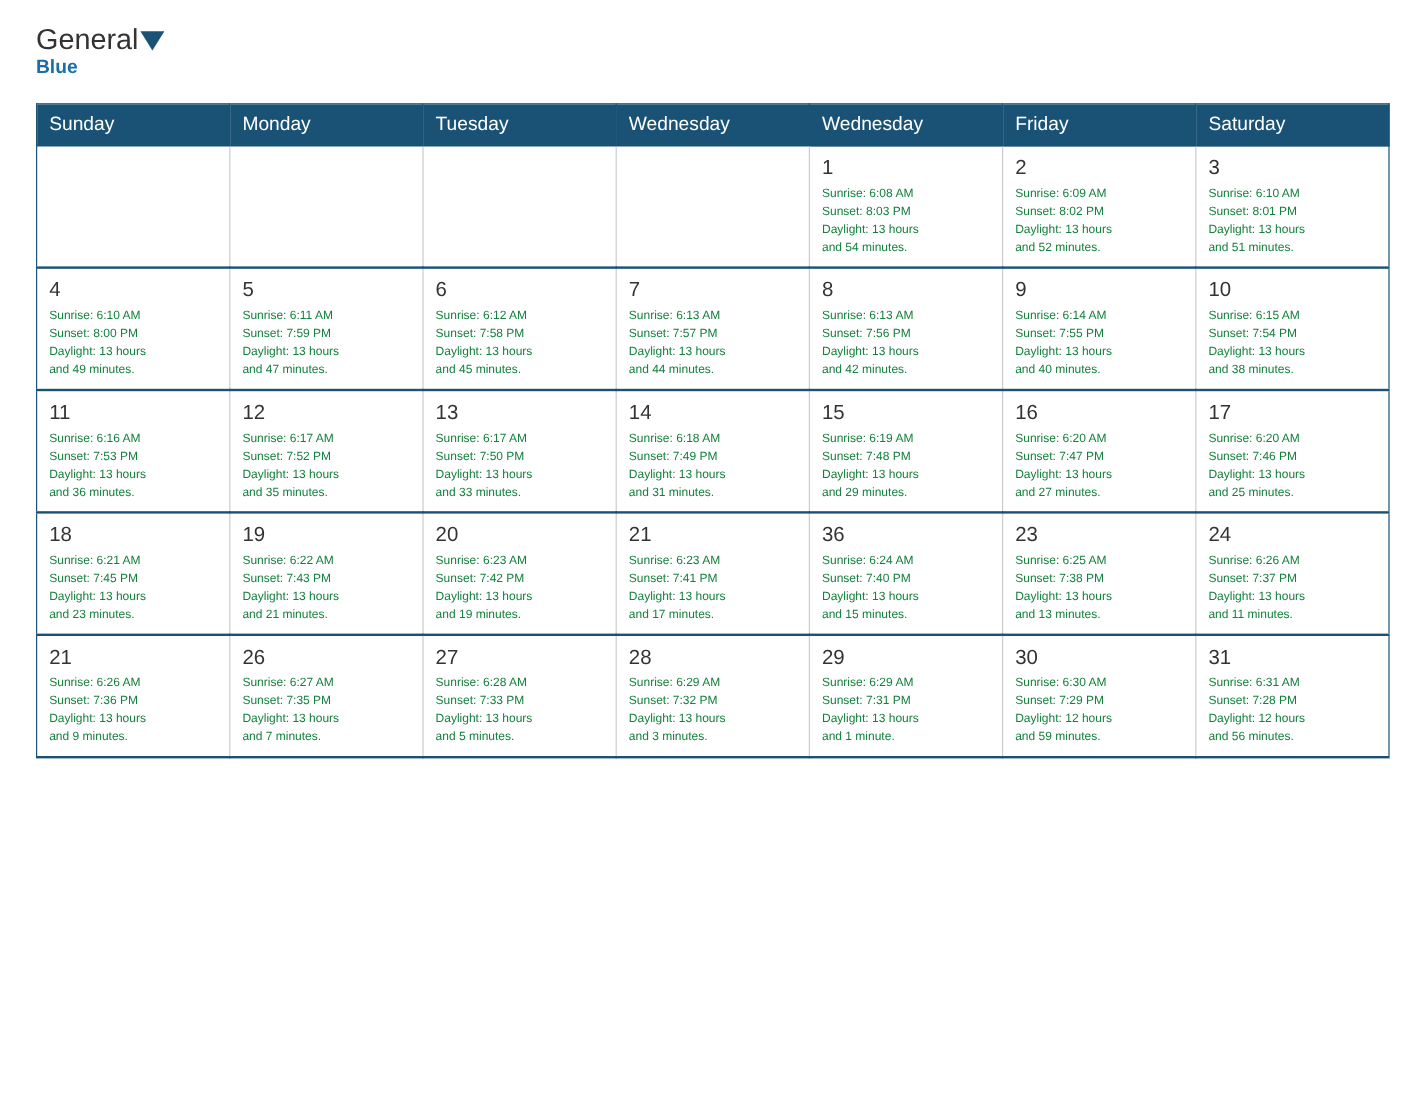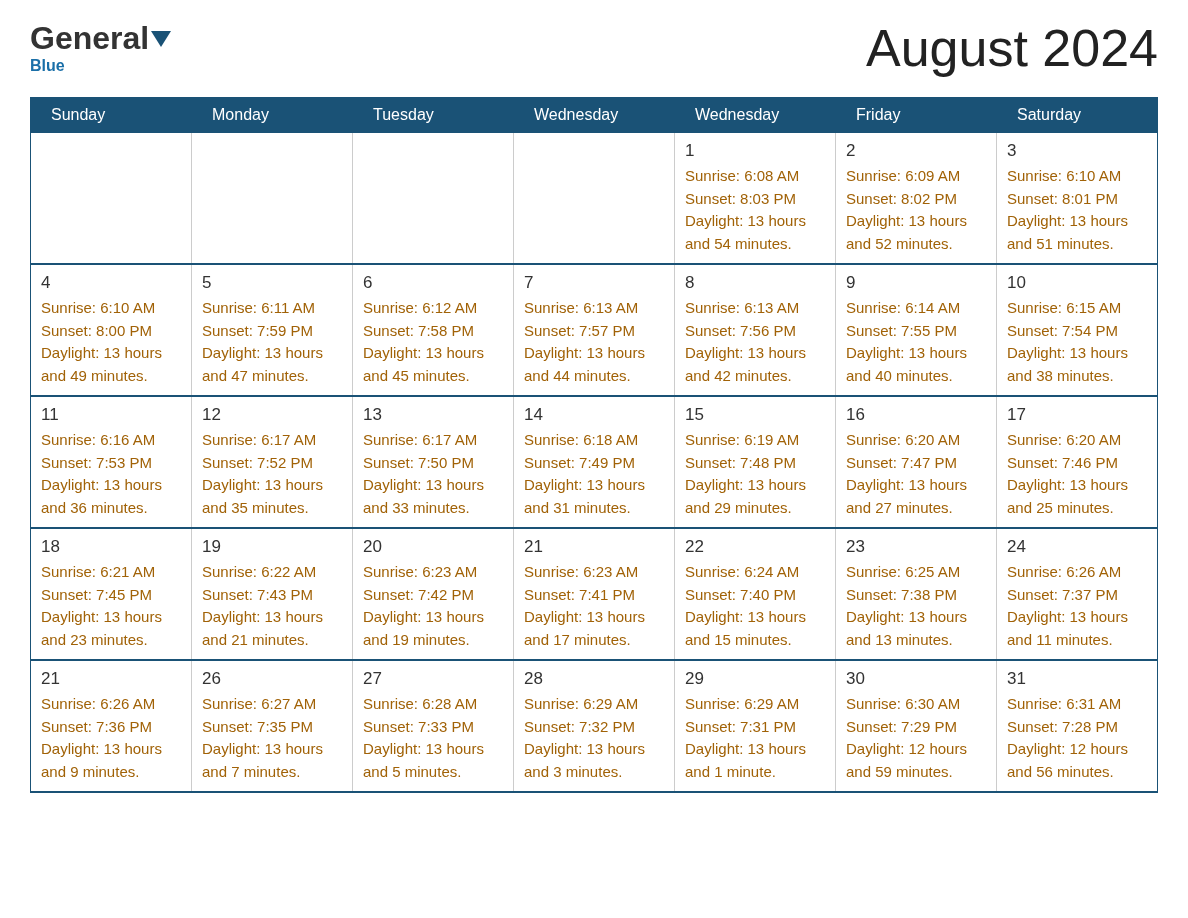--- a/index.html
+++ b/index.html
@@ -15,22 +15,22 @@
       justify-content: space-between;
       align-items: flex-start;
       margin-bottom: 20px;
     }
     .logo {
       display: flex;
       flex-direction: column;
       align-items: flex-start;
     }
     .logo-text {
-      font-size: 32px;
-      font-weight: bold;
+      font-size: 24px;
+      font-weight: normal;
       color: #333;
       display: flex;
       align-items: center;
       gap: 0;
     }
     .logo-general { color: #333; }
     .logo-triangle {
       display: inline-block;
       width: 0;
       height: 0;
@@ -57,21 +57,21 @@
     }
     table {
       width: 100%;
       border-collapse: collapse;
     }
     thead tr {
       background-color: #1a5276;
     }
     thead th {
       color: #fff;
-      padding: 8px 20px;
+      padding: 8px 10px;
       text-align: left;
       font-size: 16px;
       font-weight: 500;
       border: 1px solid #1a5276;
     }
     tbody tr {
       border-bottom: 2px solid #1a5276;
     }
     tbody td {
       vertical-align: top;
@@ -85,39 +85,38 @@
     }
     tbody td:first-child { border-left: 1px solid #1a5276; }
     tbody td:last-child { border-right: 1px solid #1a5276; }
     .day-number {
       font-size: 17px;
       color: #333;
       display: block;
       margin-bottom: 4px;
     }
     .day-info {
-      font-size: 15px;
+      font-size: 10px;
       line-height: 1.5;
-      color: #a16207;
+      color: #15803d;
     }
     .empty-cell { background: #fff; }
   </style>
 </head>
 <body>
 
 <div class="header">
   <div class="logo">
     <div class="logo-text">
       <span class="logo-general">General</span>
       <span class="logo-triangle"></span>
     </div>
     <span class="logo-blue">Blue</span>
   </div>
   <div class="title-section">
-    <div class="month-title">August 2024</div>
   </div>
 </div>
 
 <table>
   <thead>
     <tr>
     <th>Sunday</th>
         <th>Monday</th>
         <th>Tuesday</th>
         <th>Wednesday</th>
@@ -216,21 +215,21 @@
         </td>
         <td>
           <span class="day-number">20</span>
           <div class="day-info">Sunrise: 6:23 AM<br>Sunset: 7:42 PM<br>Daylight: 13 hours<br>and 19 minutes.</div>
         </td>
         <td>
           <span class="day-number">21</span>
           <div class="day-info">Sunrise: 6:23 AM<br>Sunset: 7:41 PM<br>Daylight: 13 hours<br>and 17 minutes.</div>
         </td>
         <td>
-          <span class="day-number">22</span>
+          <span class="day-number">36</span>
           <div class="day-info">Sunrise: 6:24 AM<br>Sunset: 7:40 PM<br>Daylight: 13 hours<br>and 15 minutes.</div>
         </td>
         <td>
           <span class="day-number">23</span>
           <div class="day-info">Sunrise: 6:25 AM<br>Sunset: 7:38 PM<br>Daylight: 13 hours<br>and 13 minutes.</div>
         </td>
         <td>
           <span class="day-number">24</span>
           <div class="day-info">Sunrise: 6:26 AM<br>Sunset: 7:37 PM<br>Daylight: 13 hours<br>and 11 minutes.</div>
         </td>

